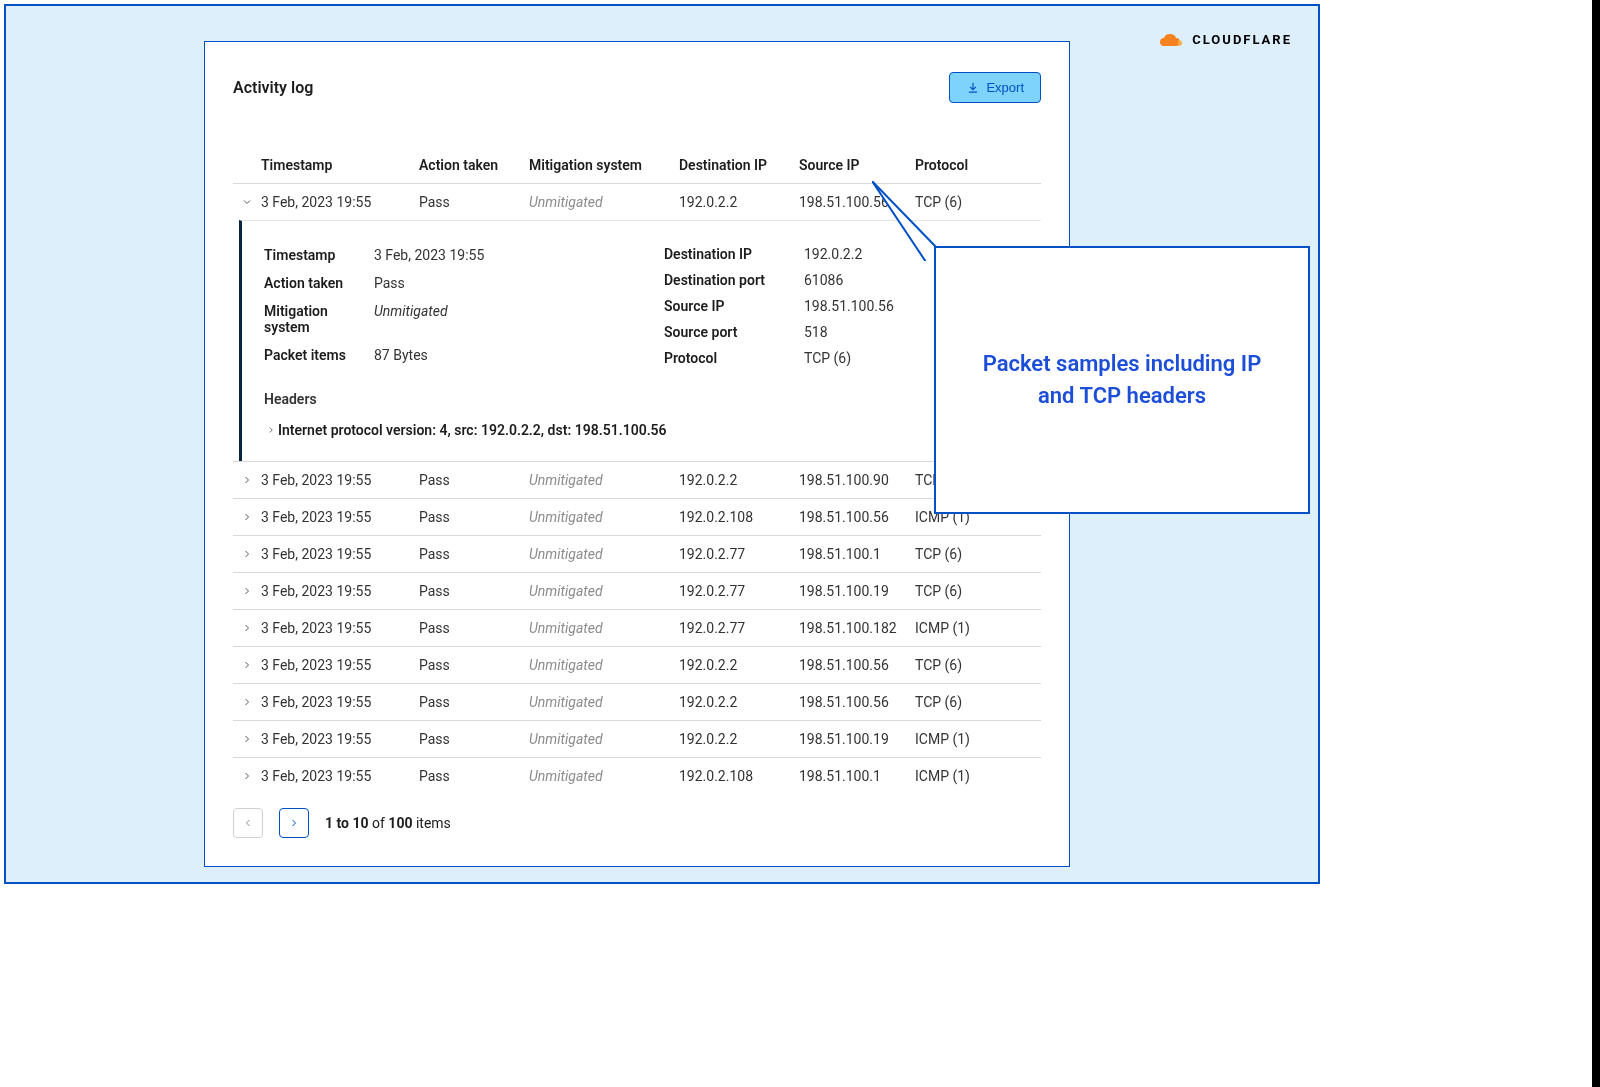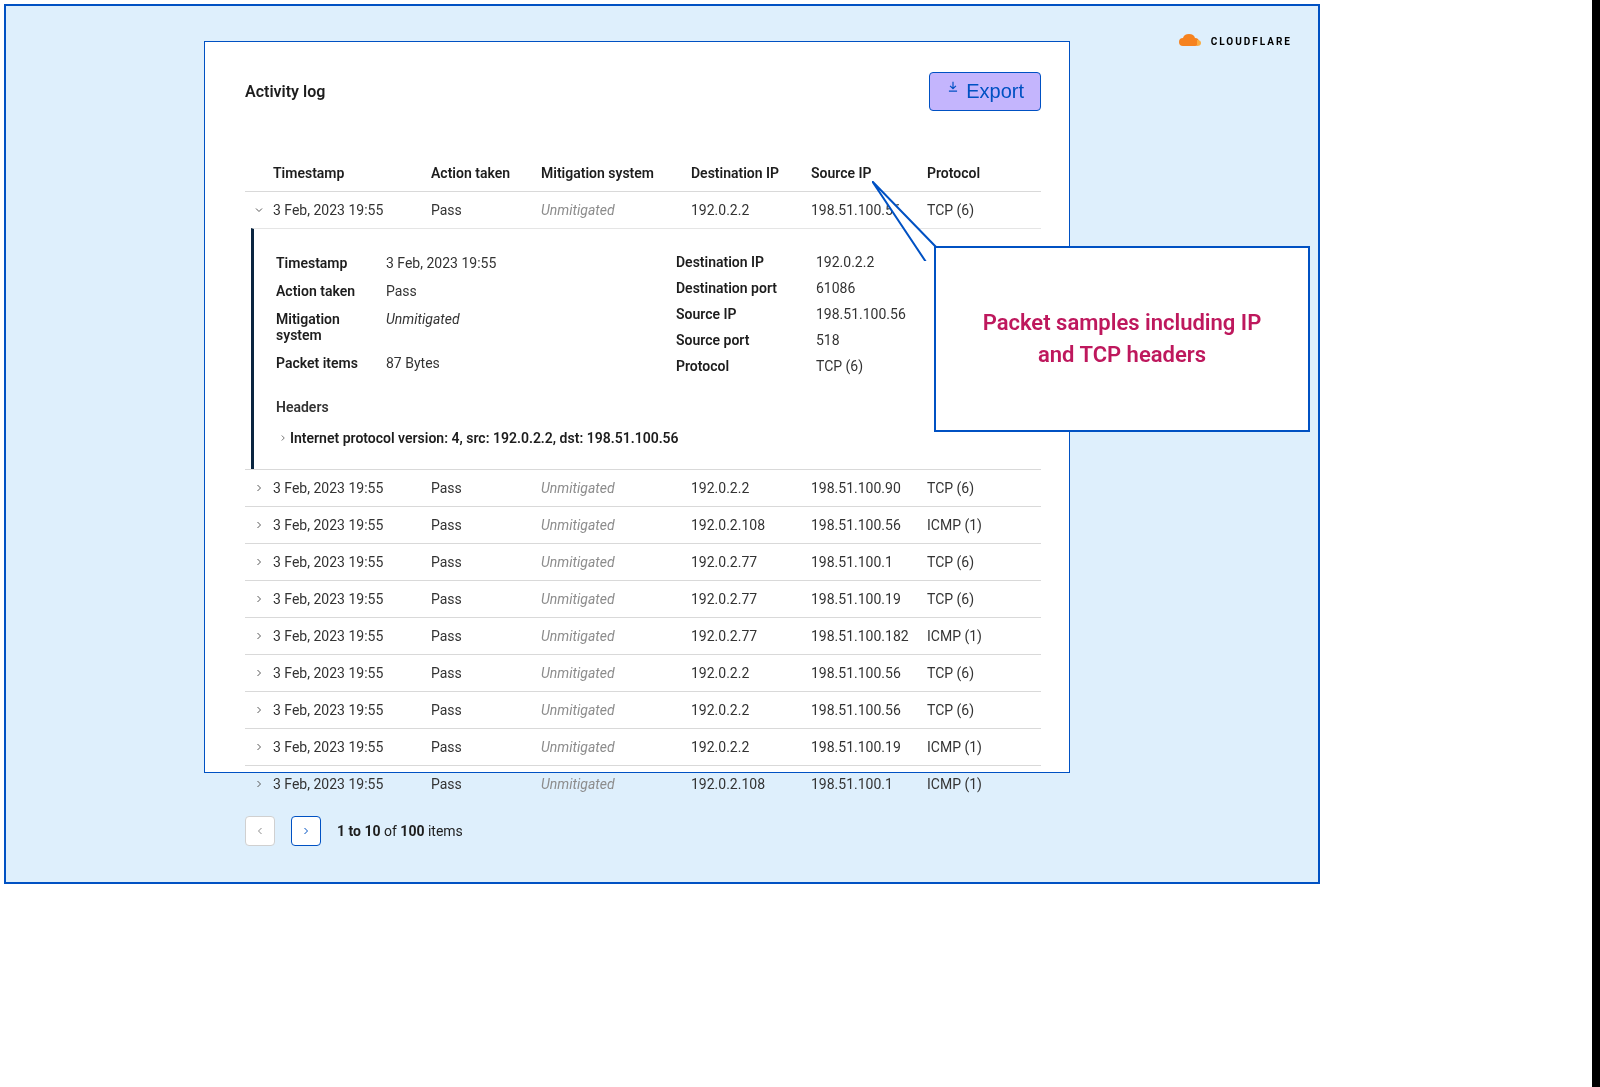--- a/index.html
+++ b/index.html
@@ -12,46 +12,46 @@
   }
   .outer-frame {
     position: absolute;
     left: 4px; top: 4px; right: 280px; bottom: 203px;
     background: #deeffc;
     border: 2px solid #0051c3;
   }
   .brand {
     position: absolute;
     top: 26px; right: 26px;
-    display: flex; align-items: center; gap: 6px;
+    display: flex; gap: 6px;
     color: #000;
     font-weight: 700;
     letter-spacing: 2px;
-    font-size: 10px;
+    font-size: 13px;
   }
   .brand svg { display:block; }
   .panel {
     position: absolute;
     left: 198px; top: 35px;
     width: 866px;
-    height: 732px;
+    height: 826px;
     background: #fff;
     border: 1px solid #0051c3;
-    padding: 30px 28px 18px 40px;
+    padding: 30px 28px 18px 28px;
   }
   .panel-header { display:flex; justify-content: space-between; align-items:center; margin-bottom: 22px;}
   .panel-title { font-size: 16px; font-weight: 600; color:#1d1d1d; }
   .export-btn {
     border: 1px solid #0051c3;
     color: #0051c3;
-    background: #c4b5fd;
+    background: #7dd3fc;
     border-radius: 4px;
     padding: 7px 16px;
-    font-size: 20px;
-    display:flex; align-items:flex-start; gap:6px;
+    font-size: 13px;
+    display:flex; align-items:flex-end; gap:6px;
     cursor:pointer;
   }
   .export-btn svg { width:14px; height:14px; }
 
   .log-table { width:100%; font-size:14px; color:#333;margin-top:48px; }
   .thead { display:flex; padding: 6px 0 10px 28px; color:#1d1d1d; font-weight:600;}
   .col-ts { width: 158px; }
   .col-action { width: 110px; }
   .col-mit { width: 150px; }
   .col-dst { width: 120px; }
@@ -84,28 +84,28 @@
   .pager { display:flex; align-items:center; gap:16px; margin-top:14px;}
   .pg-btn { width:30px; height:30px; border:1px solid #d0d0d0; border-radius:4px; background:#fff; display:flex;align-items:center;justify-content:center; cursor:pointer;}
   .pg-btn.active { border-color:#0051c3; color:#0051c3;}
   .pg-btn svg{width:12px;height:12px;}
   .pg-text { font-size:14px; color:#1d1d1d;}
   .pg-text .bold{font-weight:700;}
 
   .callout {
     position: absolute;
     left: 928px; top: 240px;
-    width: 376px; height: 186px;
+    width: 376px; height: 268px;
     background:#fff;
     border:2px solid #0051c3;
     display:flex; align-items:center; justify-content:center;
     text-align:center;
     font-size:22px;
     font-weight:600;
-    color:#be185d;
+    color:#1d4ed8;
     padding: 0 28px;
     line-height:1.45;
   }
   .callout-tail {
     position:absolute;
     left: 866px; top: 175px;
     width: 80px; height: 80px;
     pointer-events:none;
   }
   .right-black {

